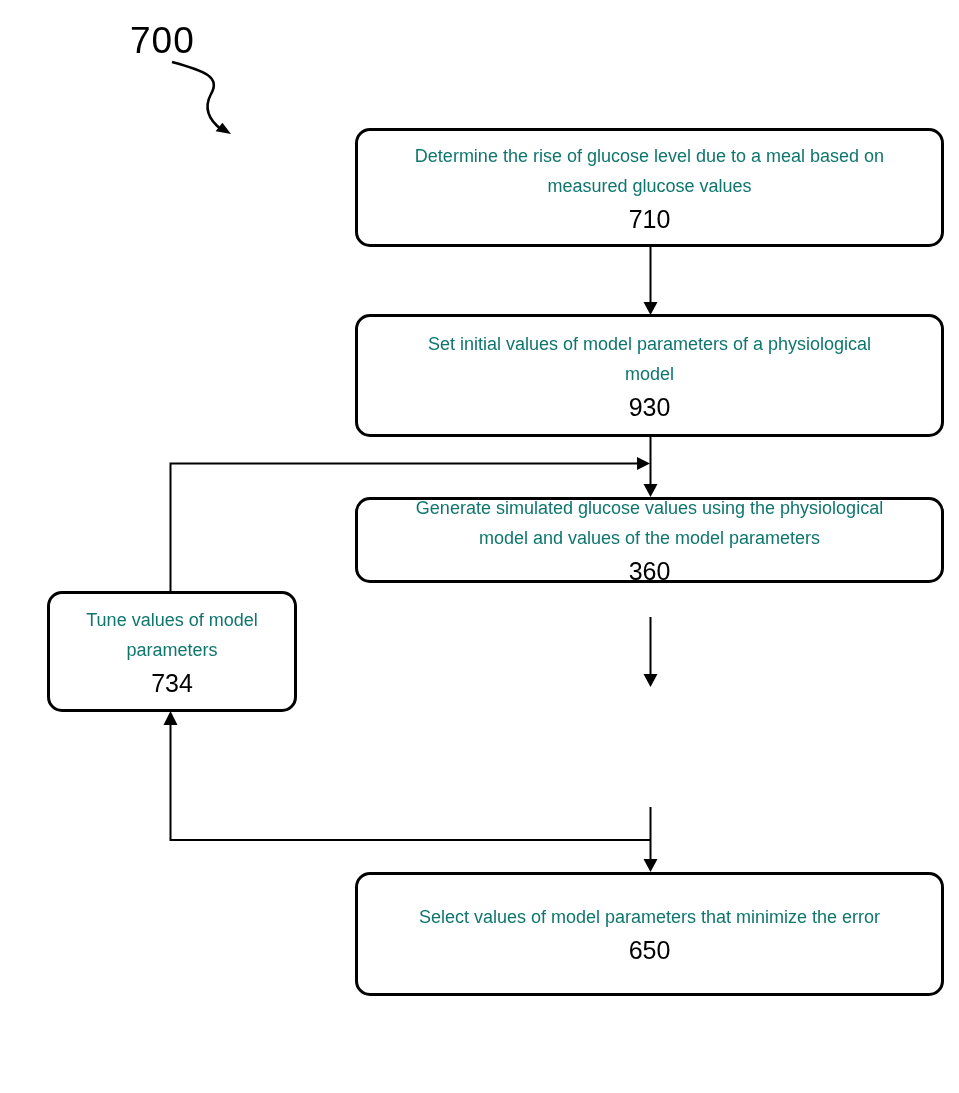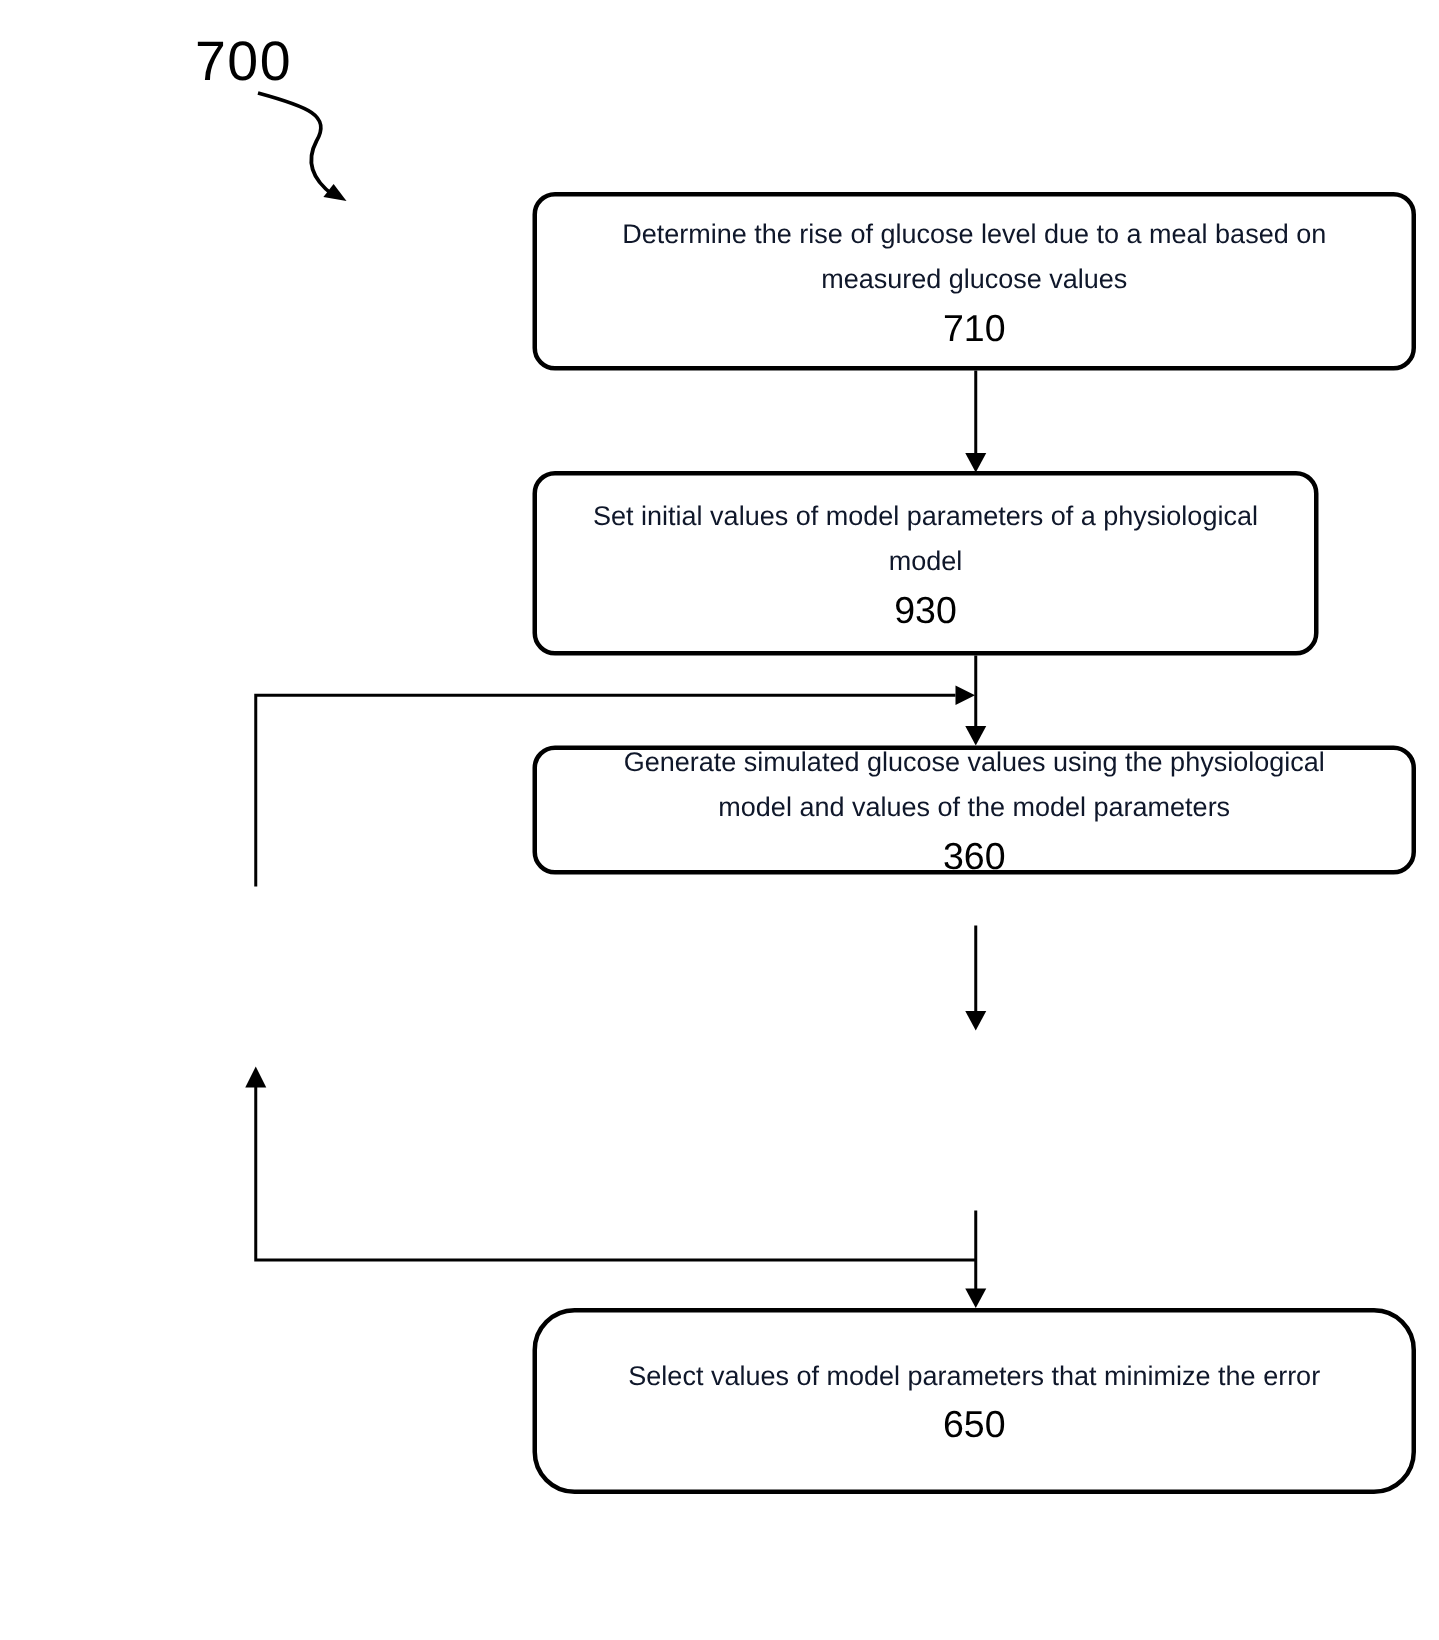--- a/index.html
+++ b/index.html
@@ -44,21 +44,21 @@
     flex-direction: column;
     align-items: center;
     justify-content: center;
     text-align: center;
     padding: 6px 20px;
   }
   .box-text {
     font-size: 18px;
     line-height: 30px;
     white-space: pre-line;
-    color: #0f172a;
+    color: #0f766e;
   }
   .box-ref {
     font-size: 25px;
     line-height: 32px;
     margin-top: 2px;
     text-decoration-thickness: 2px;
     text-underline-offset: 4px;
     color: #000000;
   }
   .line {
@@ -106,32 +106,37 @@
     <polyline class="line" points="650.5,840 170.5,840 170.5,723"></polyline>
     <polygon class="head" points="163.5,725 177.5,725 170.5,711"></polygon>
   </svg>
 
   <div class="flow-box" style="left:355px; top:128px; width:589px; height:119px;">
     <div class="box-text">Determine the rise of glucose level due to a meal based on
 measured glucose values</div>
     <div class="box-ref">710</div>
   </div>
 
-  <div class="flow-box" style="left:355px; top:314px; width:524px; height:123px;">
+  <div class="flow-box" style="left:355px; top:314px; width:589px; height:123px;">
     <div class="box-text">Set initial values of model parameters of a physiological
 model</div>
     <div class="box-ref">930</div>
   </div>
 
   <div class="flow-box" style="left:355px; top:497px; width:589px; height:86px;">
     <div class="box-text">Generate simulated glucose values using the physiological
 model and values of the model parameters</div>
     <div class="box-ref">360</div>
   </div>
 
 
-  <div class="flow-box" style="left:355px; top:872px; width:589px; height:124px;border-radius:28px;">
+  <div class="flow-box" style="left:355px; top:872px; width:589px; height:124px;">
     <div class="box-text">Select values of model parameters that minimize the error</div>
     <div class="box-ref">650</div>
   </div>
 
+  <div class="flow-box" style="left:47px; top:591px; width:250px; height:121px; padding:6px 12px;">
+    <div class="box-text">Tune values of model
+parameters</div>
+    <div class="box-ref">734</div>
+  </div>
 
 </div>
 
 </body></html>

